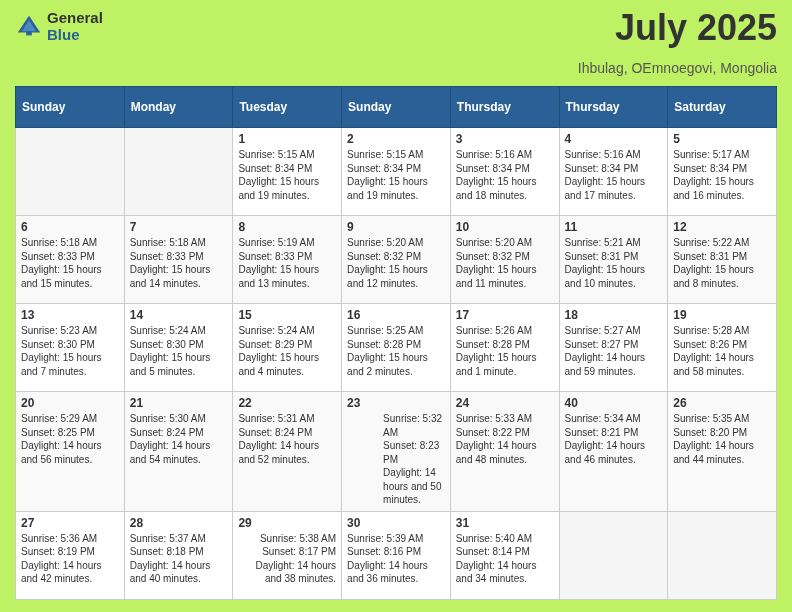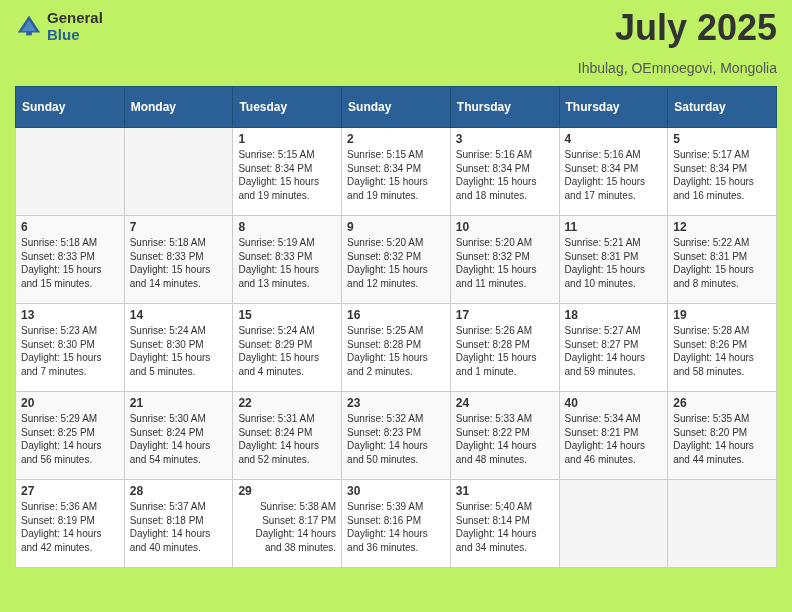--- a/index.html
+++ b/index.html
@@ -273,21 +273,21 @@
 Daylight: 14 hours and 54 minutes.</div>
           </td>
           <td>
             <span class="day-number">22</span>
             <div class="day-info" style="white-space: pre-line;">Sunrise: 5:31 AM
 Sunset: 8:24 PM
 Daylight: 14 hours and 52 minutes.</div>
           </td>
           <td>
             <span class="day-number">23</span>
-            <div class="day-info" style="white-space: pre-line;">Sunrise: 5:32 AM
+            <div class="day-info" style="white-space: pre-line; margin-left: 36px;">Sunrise: 5:32 AM
 Sunset: 8:23 PM
 Daylight: 14 hours and 50 minutes.</div>
           </td>
           <td>
             <span class="day-number">24</span>
             <div class="day-info" style="white-space: pre-line;">Sunrise: 5:33 AM
 Sunset: 8:22 PM
 Daylight: 14 hours and 48 minutes.</div>
           </td>
           <td>

